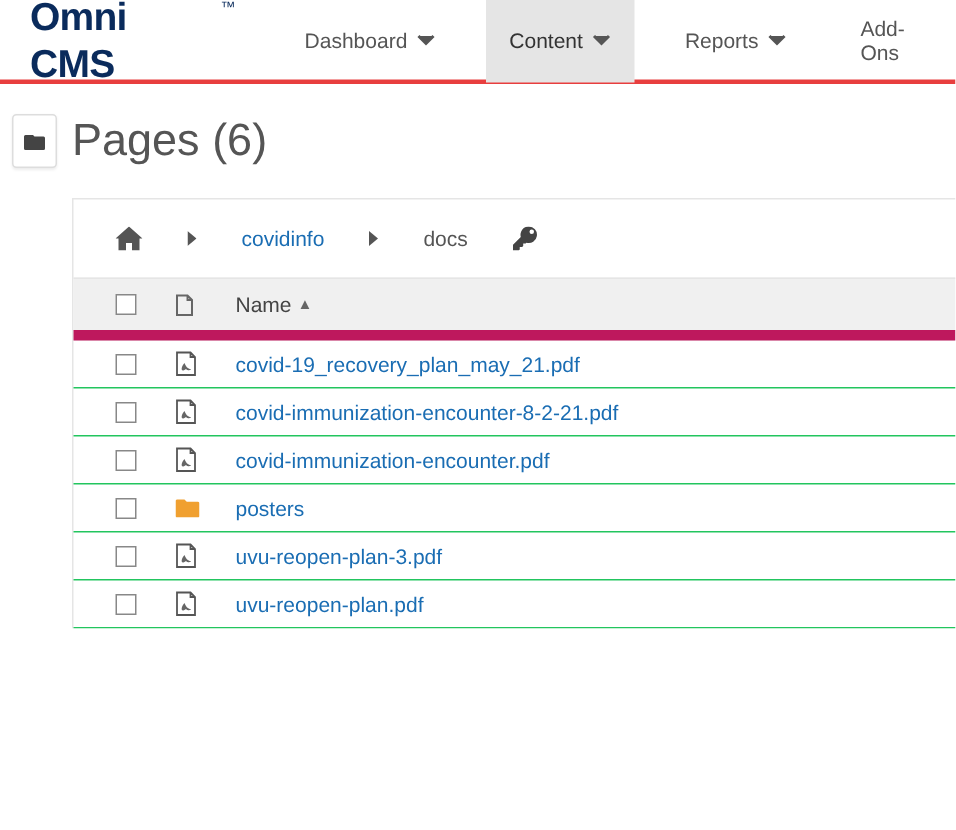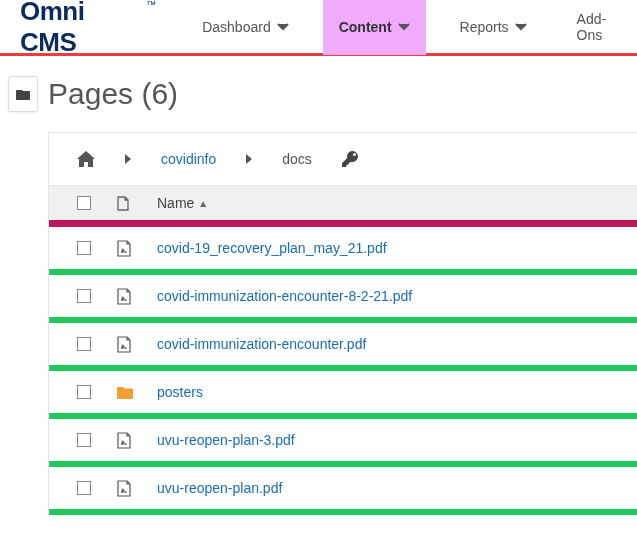--- a/index.html
+++ b/index.html
@@ -3,35 +3,35 @@
 <meta charset="utf-8">
 <style>
 * { margin: 0; padding: 0; box-sizing: border-box; }
 body { font-family: "Helvetica Neue", Arial, sans-serif; font-size: 14px; color: #333; background: #fff; width: 637px; }
 .topnav { display: flex; align-items: center; height: 56px; border-bottom: 3px solid #e83e3e; }
 .logo { display: flex; align-items: baseline; padding: 0 20px; }
 .logo-text { font-size: 26px; font-weight: 800; color: #0a2b5c; letter-spacing: -0.5px; }
 .logo-tm { font-size: 10px; color: #0a2b5c; margin-left: 2px; position: relative; top: -12px; }
 .nav-items { display: flex; margin-left: 10px; gap: 18px; }
 .nav-item { display: flex; align-items: center; padding: 0 16px; height: 56px; font-size: 14px; color: #555; cursor: pointer; }
-.nav-item.active { background: #f0abfc; color: #333; font-weight: 700; }
+.nav-item.active { background: #e5e5e5; color: #333; font-weight: 400; }
 .nav-item .chev { margin-left: 6px; }
 .page-header { display: flex; align-items: center; padding: 20px 0 20px 8px; }
 .sidebar-tab { width: 30px; height: 36px; display: flex; align-items: center; justify-content: center; background: #fff; border: 1px solid #ddd; border-radius: 3px; margin-right: 10px; box-shadow: 0 1px 2px rgba(0,0,0,0.08); }
 .page-title { font-size: 30px; color: #555; font-weight: 400; }
 .content-area { margin-left: 48px; border: 1px solid #e5e5e5; border-right: none; border-bottom: none; }
 .breadcrumb { display: flex; align-items: center; padding: 18px 28px; gap: 30px; }
 .crumb-link { color: #1a6db3; text-decoration: none; cursor: pointer; }
 .crumb-text { color: #555; }
 .table-header { display: flex; align-items: center; background: #f0f0f0; border-top: 1px solid #e5e5e5; border-bottom: 7px solid #be185d; height: 42px; padding: 0 28px; }
 .col-check { width: 40px; display: flex; align-items: center; }
 .col-type { width: 40px; display: flex; align-items: center; color: #666; }
 .col-name { flex: 1; display: flex; align-items: center; color: #444; font-size: 14px; cursor: pointer; }
 .sort-caret { margin-left: 4px; font-size: 10px; color: #666; }
-.row { display: flex; align-items: center; height: 48px; padding: 0 28px; border-bottom: 6px solid #22c55e; }
+.row { display: flex; align-items: center; height: 32px; padding: 0 28px; border-bottom: 1px solid #22c55e; }
 .checkbox { width: 14px; height: 14px; border: 1.5px solid #888; background: #fff; cursor: pointer; }
 .file-icon { color: #555; }
 .folder-icon { color: #f0a030; }
 .file-link { color: #1a6db3; text-decoration: none; cursor: pointer; }
 svg { display: block; }
 </style>
 </head>
 <body>
 
 <div class="topnav">

